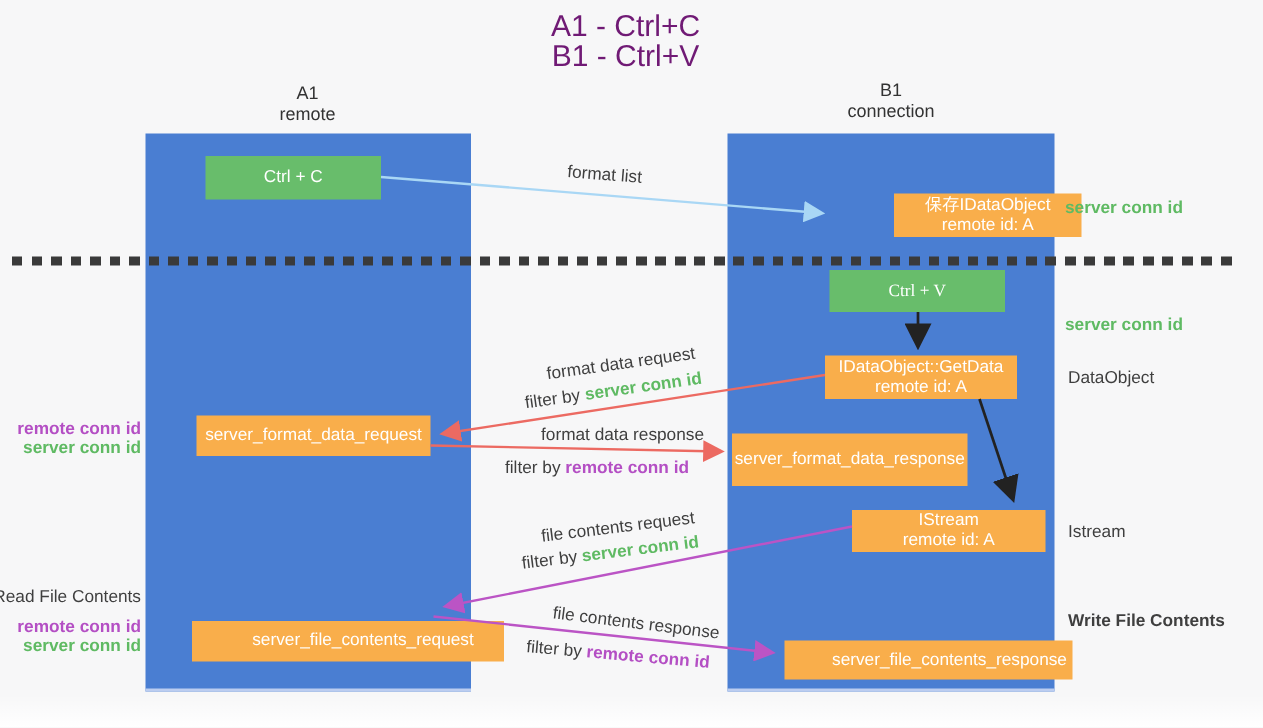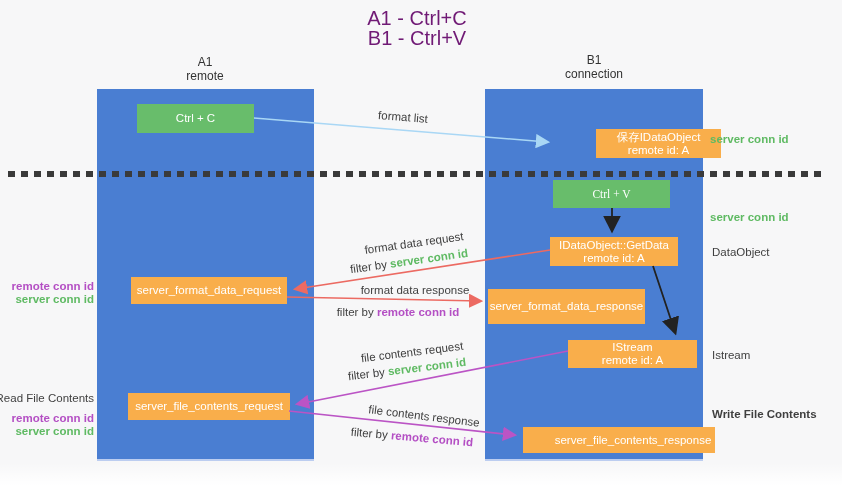--- a/index.html
+++ b/index.html
@@ -80,21 +80,21 @@
     <span>server_format_data_response</span>
   </div>
 
   <div class="node orange" style="left:568px;top:340px;width:129px;height:28px;">
     <span>
       <span style="display:block">IStream</span>
       <span style="display:block">remote id: A</span>
     </span>
   </div>
 
-  <div class="node orange" style="left:128px;top:393px;width:162px;height:27px;">
+  <div class="node orange" style="left:128px;top:414px;width:188px;height:27px;padding-left:20px;">
     <span>server_file_contents_request</span>
   </div>
 
   <div class="node orange" style="left:523px;top:427px;width:164px;height:26px;padding-left:28px;">
     <span>server_file_contents_response</span>
   </div>
 
   <svg class="arrows">
     <defs>
       <marker id="mblue" markerWidth="9" markerHeight="9" refX="7" refY="4.5" orient="auto">

